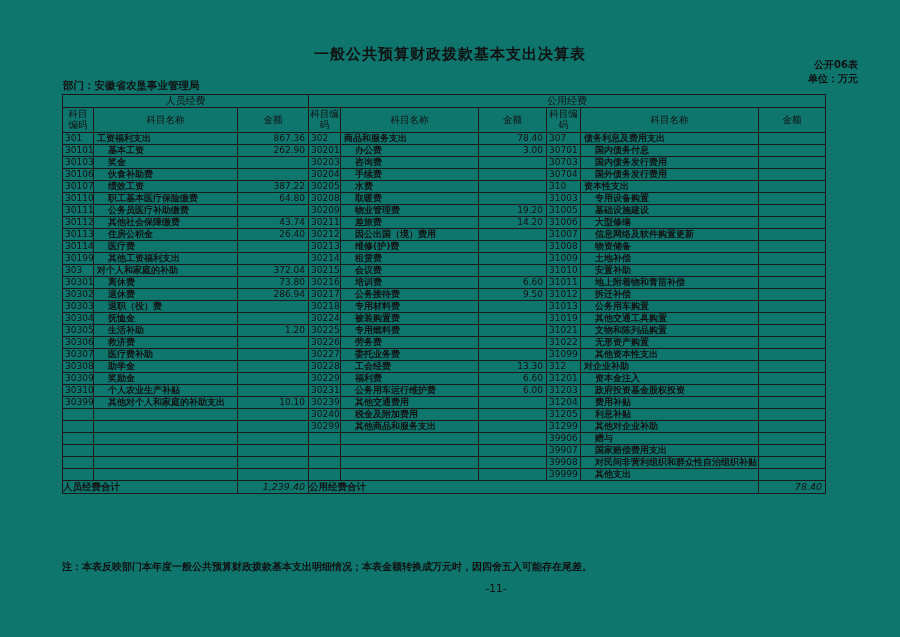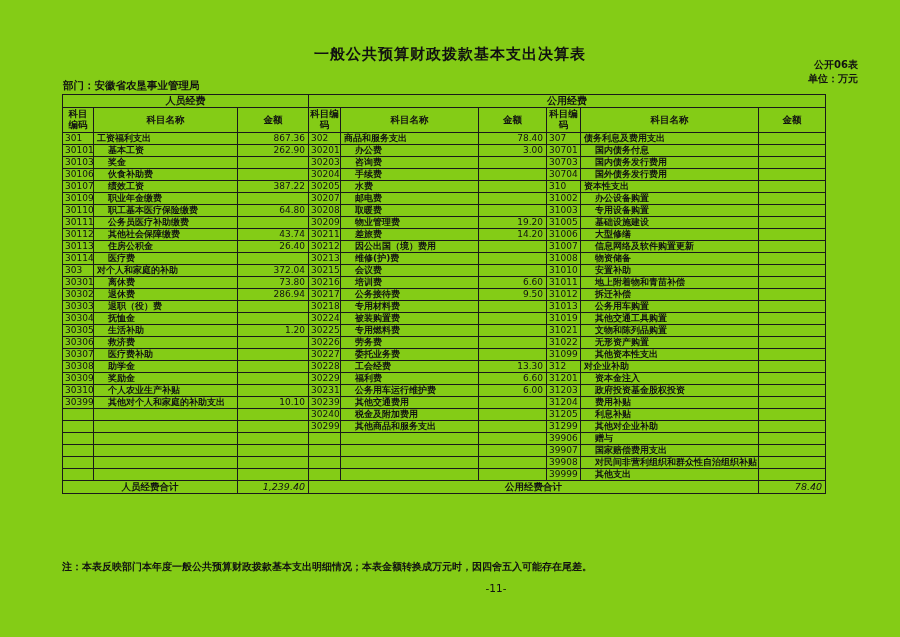--- a/index.html
+++ b/index.html
@@ -2,21 +2,21 @@
 <html><head>
 <meta charset="utf-8">
 <style>
   * { margin: 0; padding: 0; box-sizing: border-box; }
   html, body { background: #e8e8e8; }
   body { font-family: "DejaVu Sans", sans-serif; }
   .sheet {
     position: relative;
     width: 900px;
     height: 637px;
-    background: #84cc16;
+    background: #0f766e;
     color: #111;
     overflow: hidden;
     margin: 0 auto;
   }
   .doc-title {
     position: absolute;
     top: 45px; left: 0;
     width: 100%;
     text-align: center;
     font-size: 15px;
@@ -42,30 +42,30 @@
     top: 94px; left: 62px;
     width: 763px;
     border-collapse: collapse;
     table-layout: fixed;
   }
   table.budget th, table.budget td {
     border: 1px solid #1a1a1a;
     overflow: hidden;
     white-space: nowrap;
   }
-  thead th { font-weight: bold; text-align: center; }
+  thead th { font-weight: normal; text-align: center; }
   tr.group-row th { height: 13px; font-size: 10px; line-height: 12px; }
   tr.col-row th { height: 25px; font-size: 9.5px; line-height: 1.15; white-space: normal; padding: 0 1px; }
   tbody td { height: 11.4px; font-size: 9px; line-height: 11px; }
   td.code { text-align: left; padding-left: 2px; font-weight: normal; }
   td.name { text-align: left; padding-left: 3px; font-weight: bold; }
   td.name.sub { padding-left: 14px; }
   td.amt { text-align: right; padding-right: 3px; font-weight: normal; }
   tfoot td { height: 13px; font-size: 9.5px; line-height: 12px; }
-  tfoot td.total-label { text-align: center; font-weight: bold; }
+  tfoot td.total-label { font-weight: bold; }
   tfoot td.amt { font-weight: normal; font-style: italic; }
   .footnote {
     position: absolute;
     top: 560px; left: 62px;
     font-size: 10px;
     font-weight: bold;
   }
   .page-number {
     position: absolute;
     top: 582px; left: 0;
@@ -168,31 +168,20 @@
           <td class="name sub">绩效工资</td>
           <td class="amt">387.22</td>
           <td class="code">30205</td>
           <td class="name sub">水费</td>
           <td class="amt"></td>
           <td class="code">310</td>
           <td class="name">资本性支出</td>
           <td class="amt"></td>
         </tr>
         <tr>
-          <td class="code">30109</td>
-          <td class="name sub">职业年金缴费</td>
-          <td class="amt"></td>
-          <td class="code">30207</td>
-          <td class="name sub">邮电费</td>
-          <td class="amt"></td>
-          <td class="code">31002</td>
-          <td class="name sub">办公设备购置</td>
-          <td class="amt"></td>
-        </tr>
-        <tr>
           <td class="code">30110</td>
           <td class="name sub">职工基本医疗保险缴费</td>
           <td class="amt">64.80</td>
           <td class="code">30208</td>
           <td class="name sub">取暖费</td>
           <td class="amt"></td>
           <td class="code">31003</td>
           <td class="name sub">专用设备购置</td>
           <td class="amt"></td>
         </tr>
@@ -231,20 +220,31 @@
         </tr>
         <tr>
           <td class="code">30114</td>
           <td class="name sub">医疗费</td>
           <td class="amt"></td>
           <td class="code">30213</td>
           <td class="name sub">维修(护)费</td>
           <td class="amt"></td>
           <td class="code">31008</td>
           <td class="name sub">物资储备</td>
+          <td class="amt"></td>
+        </tr>
+        <tr>
+          <td class="code">30199</td>
+          <td class="name sub">其他工资福利支出</td>
+          <td class="amt"></td>
+          <td class="code">30214</td>
+          <td class="name sub">租赁费</td>
+          <td class="amt"></td>
+          <td class="code">31009</td>
+          <td class="name sub">土地补偿</td>
           <td class="amt"></td>
         </tr>
         <tr>
           <td class="code">303</td>
           <td class="name">对个人和家庭的补助</td>
           <td class="amt">372.04</td>
           <td class="code">30215</td>
           <td class="name sub">会议费</td>
           <td class="amt"></td>
           <td class="code">31010</td>

